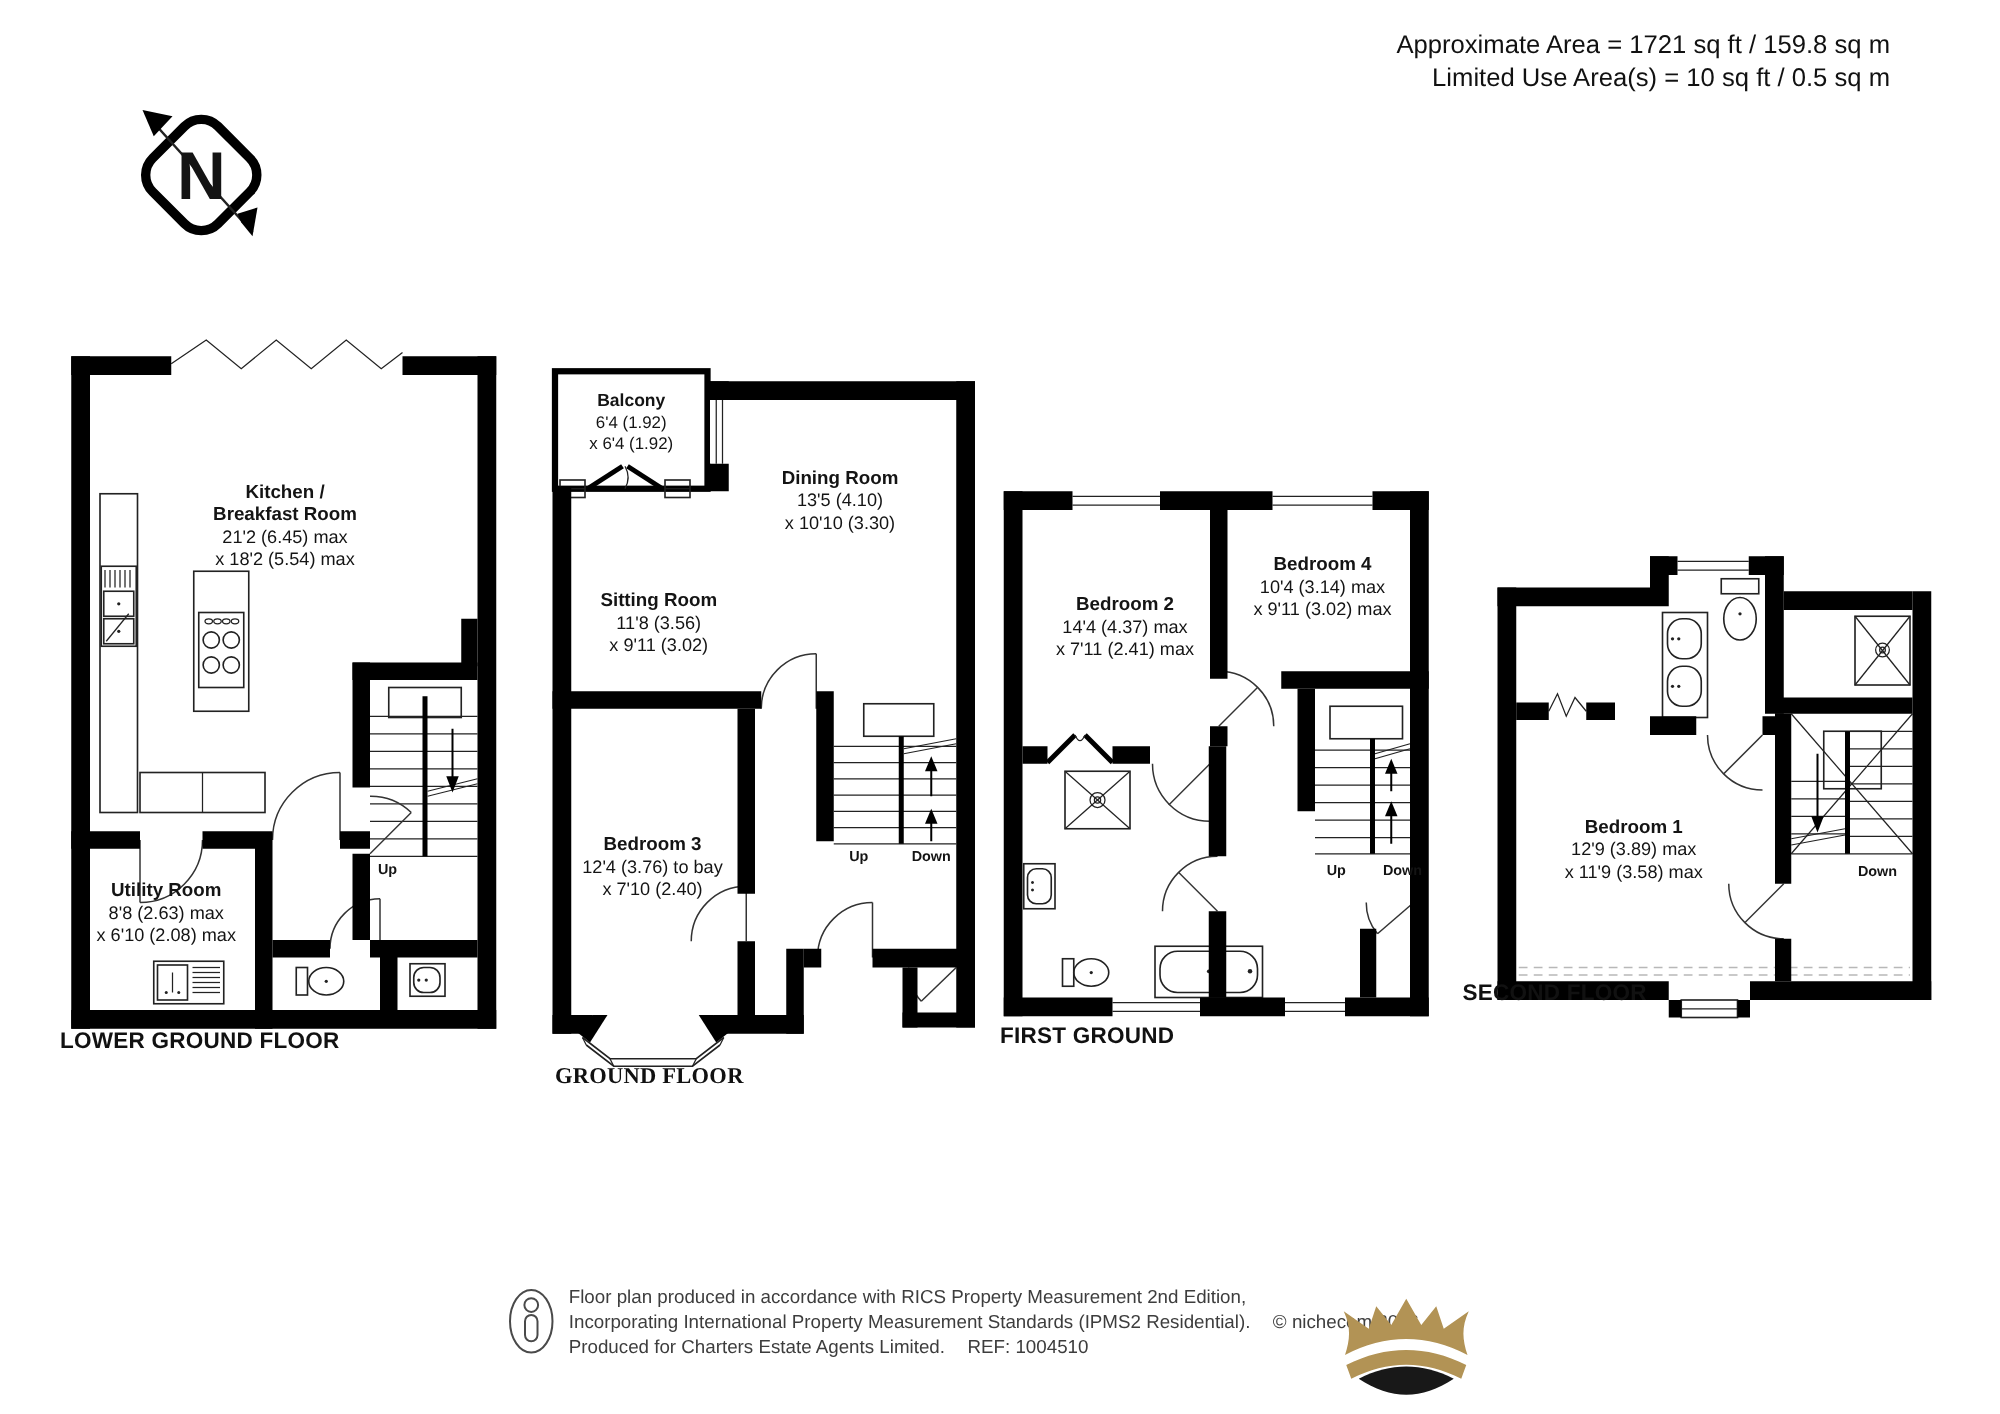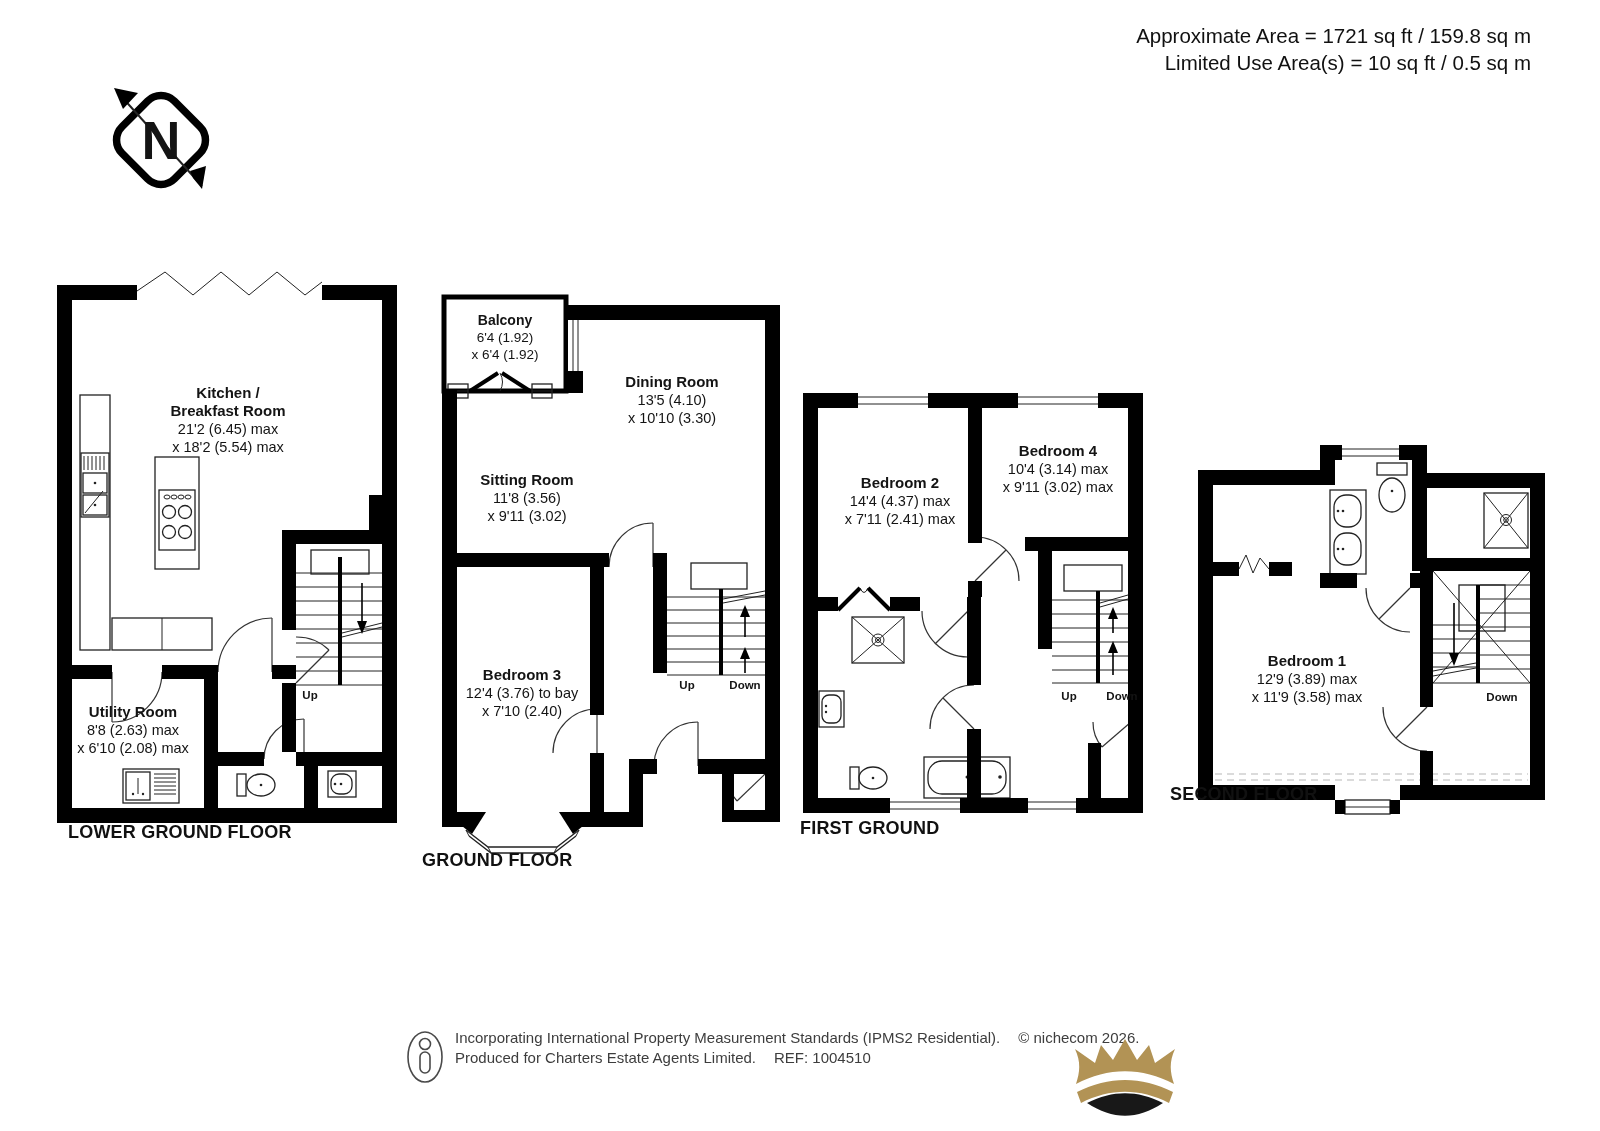--- a/index.html
+++ b/index.html
@@ -1,17 +1,17 @@
 <!DOCTYPE html>
 <html><head>
 <meta charset="utf-8">
 <style>
   html,body{margin:0;padding:0;background:#fff;}
   #canvas{position:relative;width:1572px;height:1131px;background:#fff;overflow:hidden;
-          font-family:"Liberation Sans", sans-serif;color:#111;padding-left:19px;}
+          font-family:"Liberation Sans", sans-serif;color:#111;}
   .abs{position:absolute;}
   
   #area-block{right:60px;top:22px;text-align:right;font-size:20.5px;line-height:27px;color:#111;}
   #area-note{font-size:14px;margin-top:4px;color:#222;}
   
   .floor-label{font-size:18px;font-weight:bold;color:#111;letter-spacing:.2px;white-space:nowrap;}
   
   svg{overflow:visible;display:block;}
   svg text{font-family:"Liberation Sans", sans-serif;fill:#141414;}
   .rname{font-size:15px;font-weight:bold;text-anchor:middle;}
@@ -154,21 +154,21 @@
       <text class="rname" x="171" y="113">Kitchen /</text>
       <text class="rname" x="171" y="131">Breakfast Room</text>
       <text class="rdim" x="171" y="149">21'2 (6.45) max</text>
       <text class="rdim" x="171" y="167">x 18'2 (5.54) max</text>
       <text class="rname" x="76" y="432">Utility Room</text>
       <text class="rdim" x="76" y="450">8'8 (2.63) max</text>
       <text class="rdim" x="76" y="468">x 6'10 (2.08) max</text>
       <text class="stair-lbl" x="253" y="414">Up</text>
     </g>
   </svg>
-  <div class="abs floor-label" style="left:68px;top:822px;text-align:center;">LOWER GROUND FLOOR</div>
+  <div class="abs floor-label" style="left:48px;top:822px;text-align:center;">LOWER GROUND FLOOR</div>
 
   <svg class="abs" style="left:432px;top:285px;" width="356" height="580">
     <g>
 
       <rect x="12" y="12" width="122" height="94" fill="#fff" stroke="#000" stroke-width="5"></rect>
       <rect class="thin" x="16" y="99" width="20" height="14" fill="#fff"></rect>
         <line class="thin2" x1="16" y1="106" x2="36" y2="106"></line>
       <rect class="thin" x="100" y="99" width="20" height="14" fill="#fff"></rect>
         <line class="thin2" x1="100" y1="106" x2="120" y2="106"></line>
       <line class="thick-line" x1="38" y1="106" x2="66" y2="88"></line>
@@ -244,21 +244,21 @@
       <text class="rname" x="95" y="200">Sitting Room</text>
       <text class="rdim" x="95" y="218">11'8 (3.56)</text>
       <text class="rdim" x="95" y="236">x 9'11 (3.02)</text>
       <text class="rname" x="90" y="395">Bedroom 3</text>
       <text class="rdim" x="90" y="413">12'4 (3.76) to bay</text>
       <text class="rdim" x="90" y="431">x 7'10 (2.40)</text>
       <text class="stair-lbl" x="255" y="404">Up</text>
       <text class="stair-lbl" x="313" y="404">Down</text>
     </g>
   </svg>
-  <div class="abs floor-label" style="left:422px;top:850px;">GROUND FLOOR</div>
+  <div class="abs floor-label" style="left:444px;top:850px;font-family:Liberation Serif, serif;">GROUND FLOOR</div>
 
   <svg class="abs" style="left:800px;top:385px;" width="345" height="450">
     <g>
 
       <line class="thin2" x1="58" y1="12" x2="128" y2="12"></line>
         <line class="thin2" x1="58" y1="19" x2="128" y2="19"></line>
       <line class="thin2" x1="218" y1="12" x2="298" y2="12"></line>
         <line class="thin2" x1="218" y1="19" x2="298" y2="19"></line>
 
       <line class="thin2" x1="90" y1="417" x2="160" y2="417"></line>
@@ -441,20 +441,21 @@
   </svg>
   <div class="abs floor-label" style="left:1170px;top:784px;">SECOND FLOOR</div>
 
   <svg class="abs" style="left:406px;top:1030px;" width="40" height="56">
     <ellipse cx="19" cy="27" rx="17" ry="25" fill="none" stroke="#4a4a4a" stroke-width="1.6"></ellipse>
     <circle cx="19" cy="14" r="5.5" fill="none" stroke="#4a4a4a" stroke-width="1.6"></circle>
     <rect x="14" y="22" width="10" height="21" rx="5" fill="none" stroke="#4a4a4a" stroke-width="1.6"></rect>
   </svg>
 
   <div class="abs" id="footer-text">
+    <div>Floor plan produced in accordance with RICS Property Measurement 2nd Edition,</div>
     <div>
       <span>Incorporating International Property Measurement Standards (IPMS2 Residential).</span><span class="gap">© nichecom 2026.</span>
     </div>
     <div>
       <span>Produced for Charters Estate Agents Limited.</span><span class="gap">REF: 1004510</span>
     </div>
   </div>
 
   <svg class="abs" style="left:1068px;top:1034px;" width="115" height="80">
     <path d="M8,50 C12,38 13,28 7,15 L27,29 L33,11 L45,26 L57,5 L69,26 L81,11 L87,29 L107,15 C101,28 102,38 106,50 C74,33 40,33 8,50 Z" fill="#B29355"></path>

